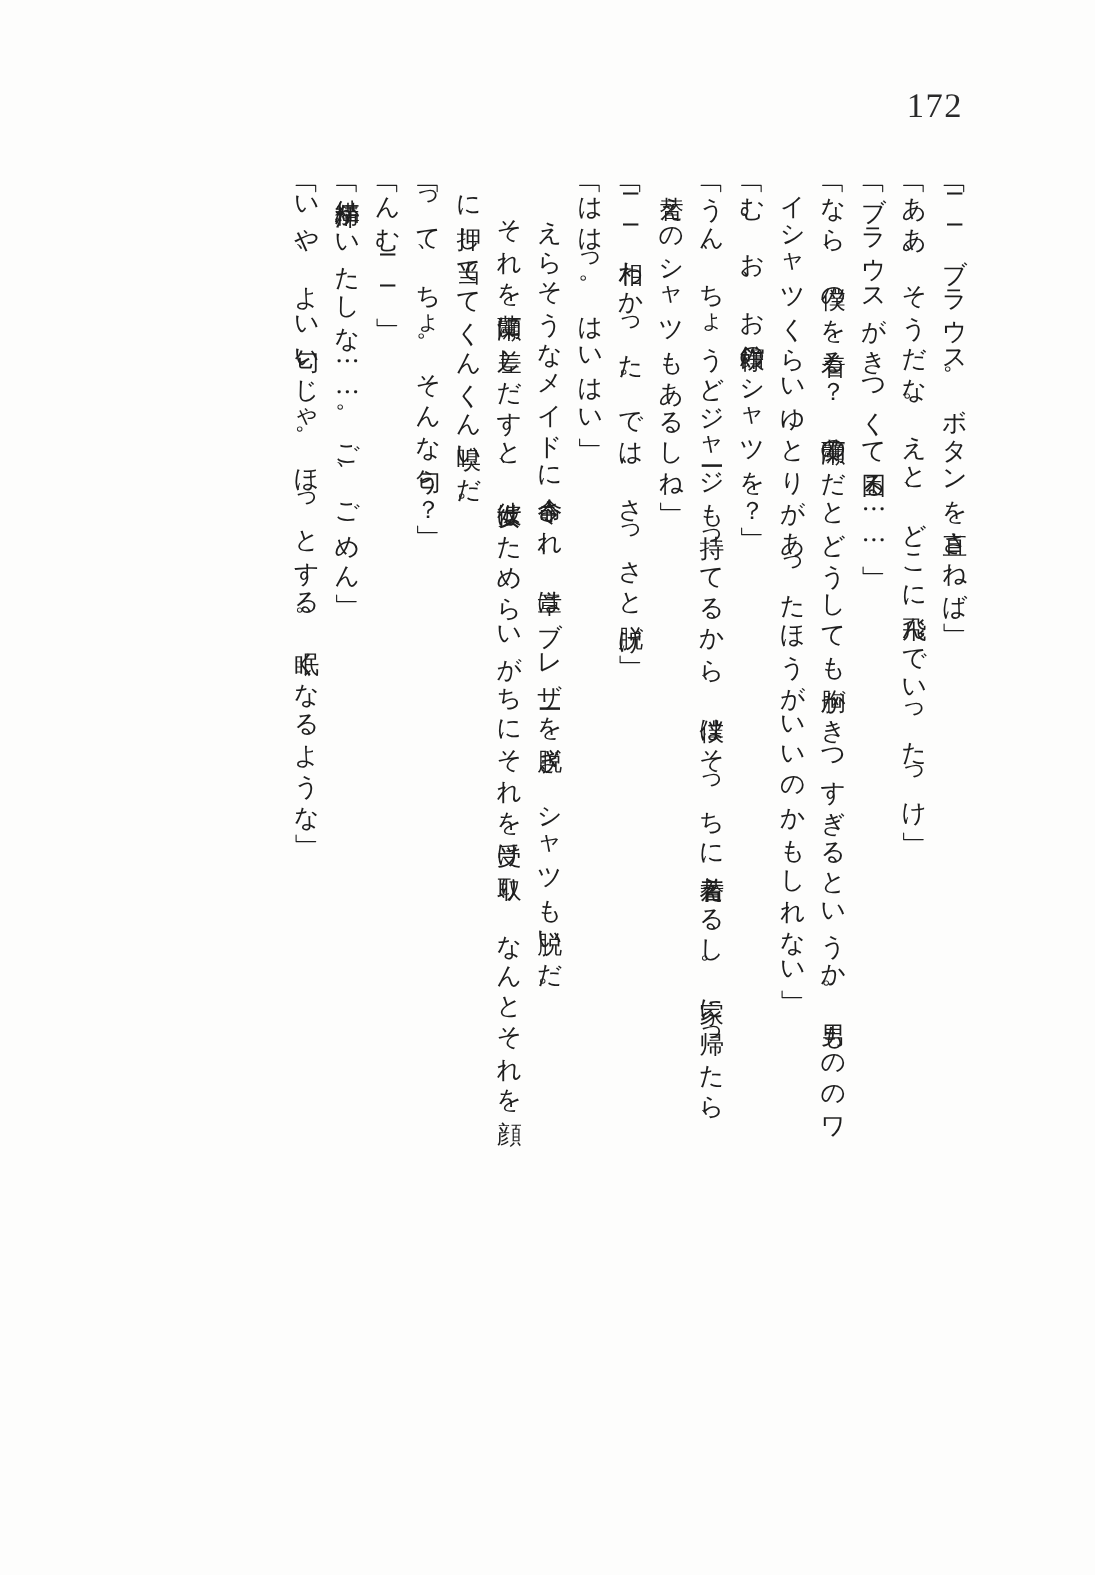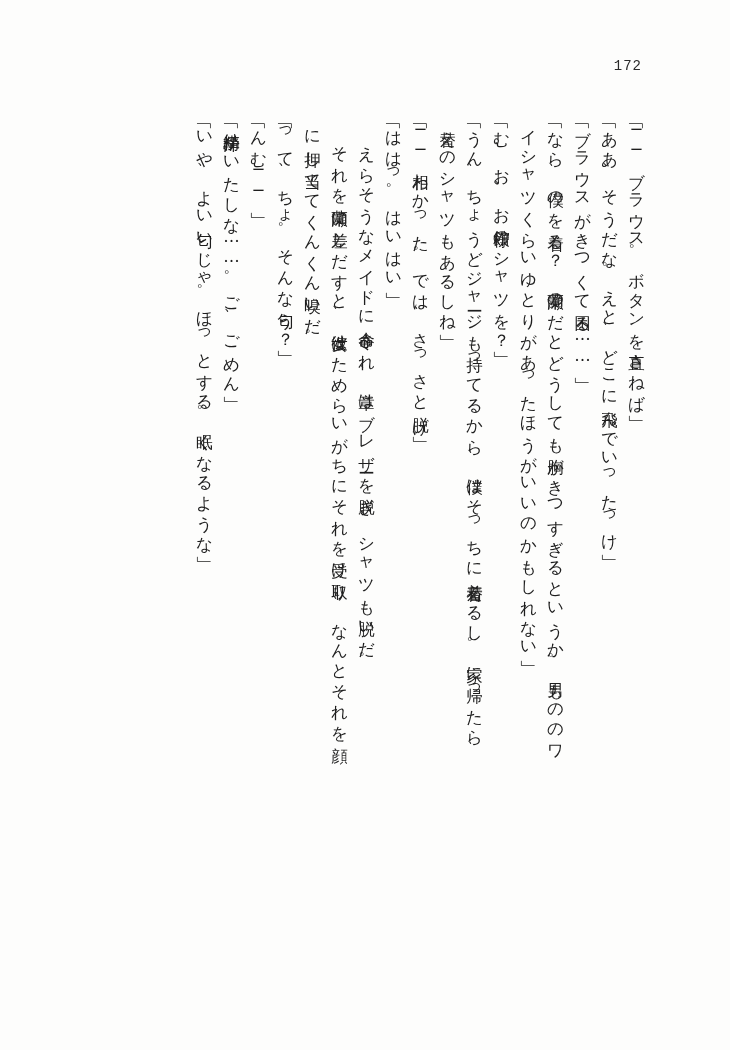--- a/index.html
+++ b/index.html
@@ -17,24 +17,24 @@
   .page {
     position: relative;
     width: 730px;
     height: 1050px;
     background: #fdfdfc;
   }
   .page-number {
     position: absolute;
     top: 58px;
     right: 88px;
-    font-size: 14px;
+    font-size: 23px;
     letter-spacing: 1px;
     color: #2a2a2a;
-    font-family: Liberation Mono, monospace;
+    font-family: Liberation Serif, serif;
     margin-left: 19px;
   }
   .text-block {
     position: absolute;
     top: 118px;
     right: 86px;
     left: 86px;
     height: 560px;
     display: flex;
     flex-direction: row-reverse;

